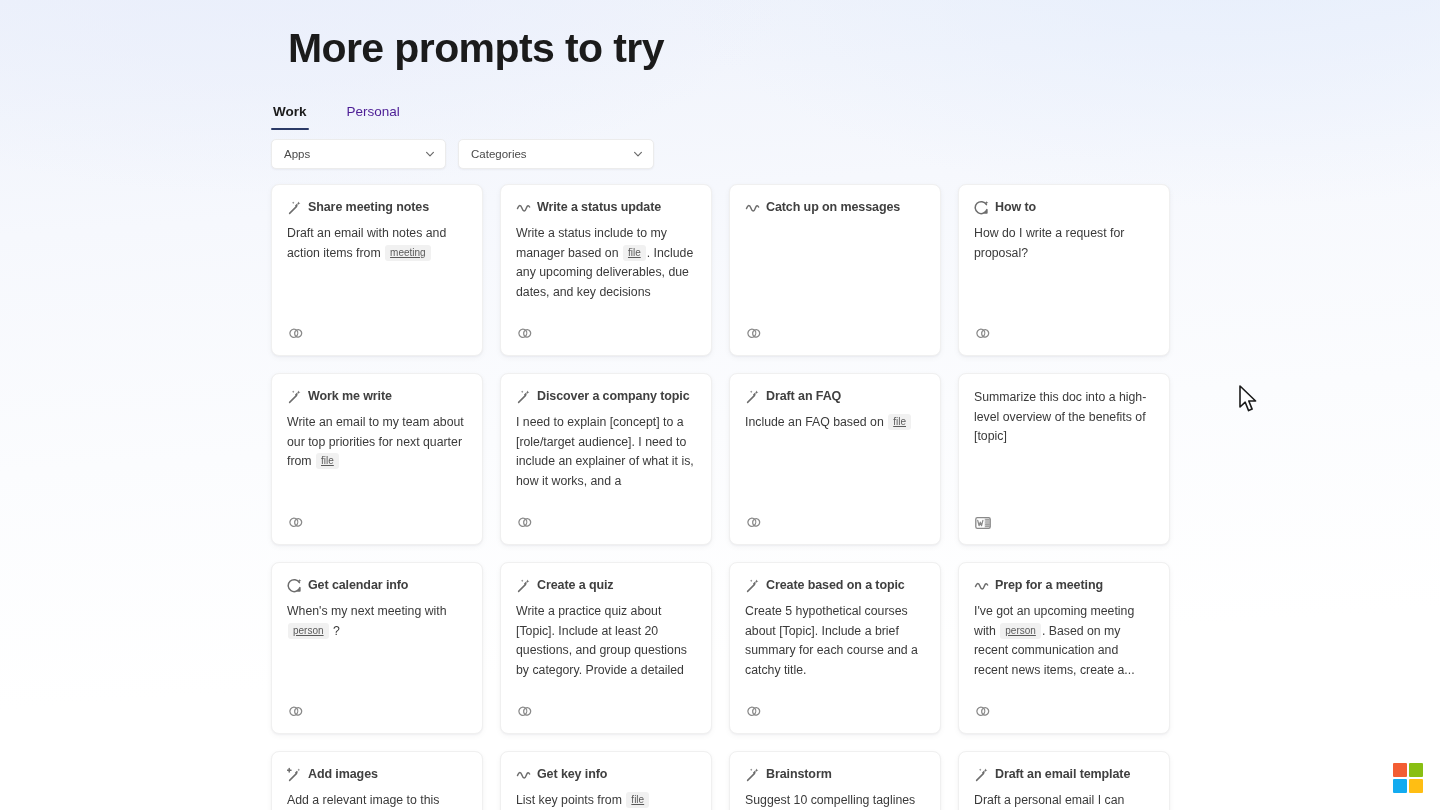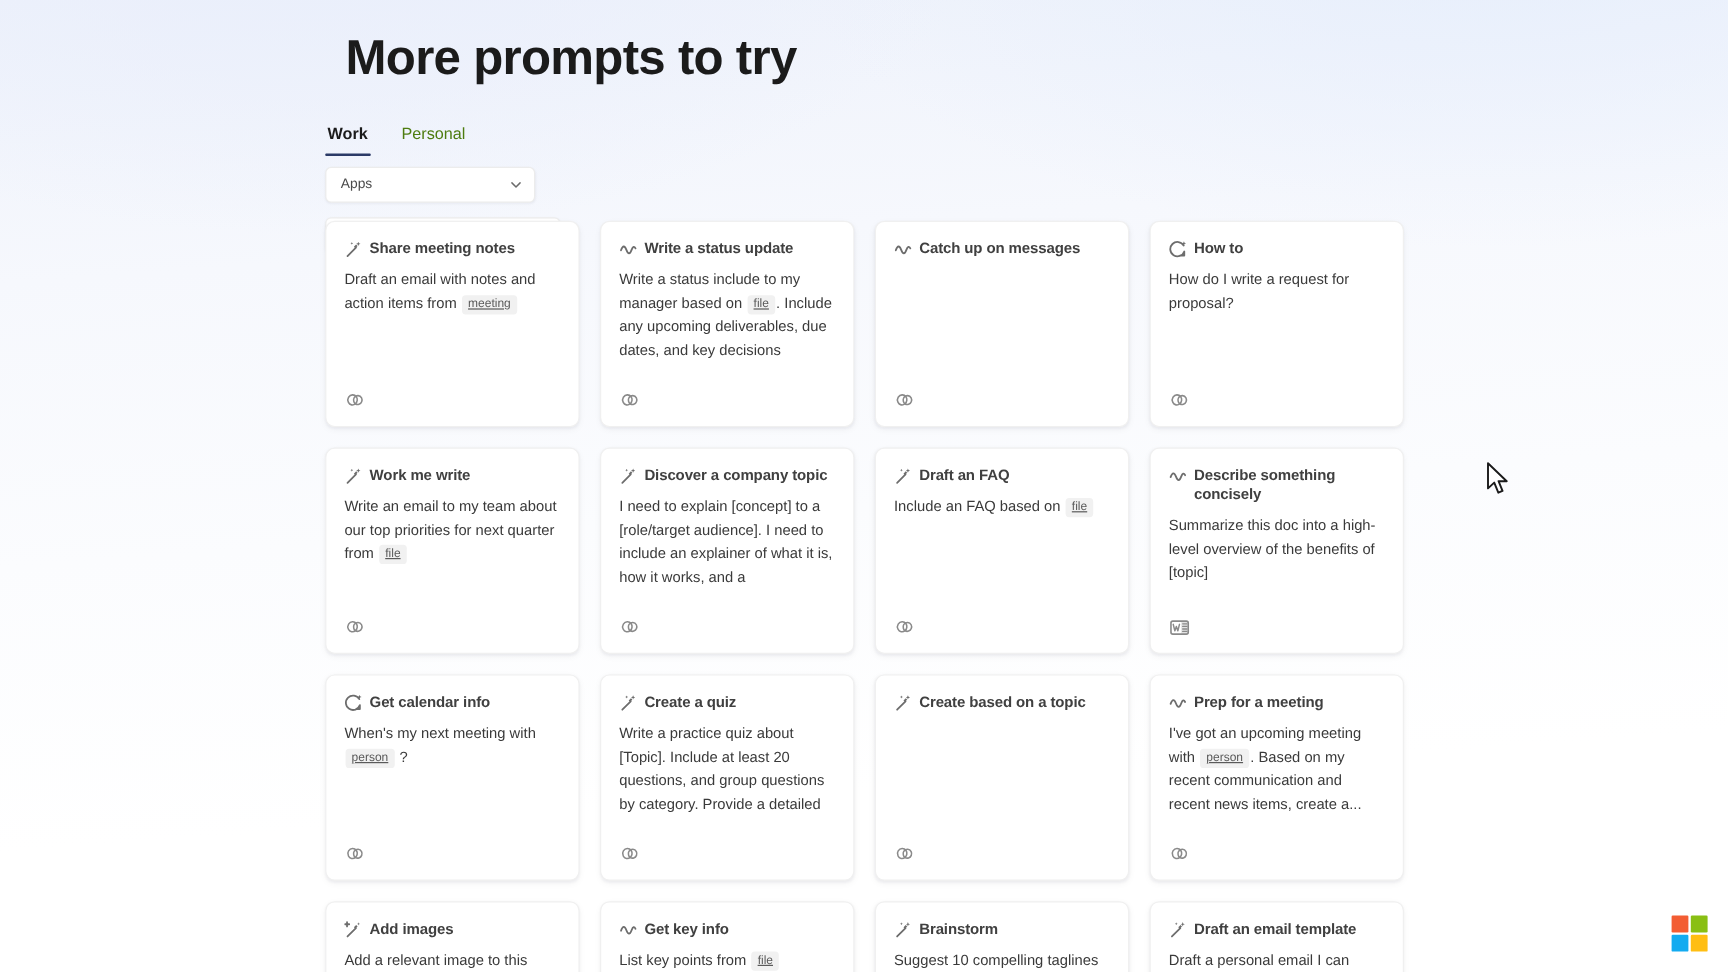--- a/index.html
+++ b/index.html
@@ -37,28 +37,28 @@
     letter-spacing: -0.6px;
     color: #1b1b1b;
   }
 
   .tabs {
     position: absolute;
     left: 271px;
     top: 103px;
     display: flex;
     align-items: flex-start;
-    gap: 24px;
+    gap: 36px;
   }
   .tab {
     position: relative;
     font-size: 13.5px;
     line-height: 18px;
     padding: 0 2px 9px 2px;
-    color: #4d7c0f;
+    color: #4c1d95;
     cursor: pointer;
     white-space: nowrap;
   }
   .tab.active {
     color: #1b1b1b;
     font-weight: 700;
   }
   .tab.active::after {
     content: "";
     position: absolute;
@@ -69,21 +69,20 @@
     border-radius: 2px;
     background: #2b3a67;
   }
 
   .filters {
     position: absolute;
     left: 271px;
     top: 139px;
     display: flex;
     gap: 12px;
-    flex-direction: column;
   }
   .select {
     height: 30px;
     border-radius: 5px;
     background: #ffffff;
     border: 1px solid #ececec;
     box-shadow: 0 1px 2px rgba(16,24,40,0.05);
     display: flex;
     align-items: center;
     justify-content: space-between;
@@ -343,26 +342,20 @@
         </div>
         <div class="card-body"><span>Include an FAQ based on </span><span class="chip">file</span></div>
         <div class="card-foot">
           <svg viewBox="0 0 16 16" class="app-icon">
             <path d="M3.1 5.4 C4.6 3.1 7.4 3 8.9 5.1 C10 6.6 9.6 9 8.2 10.2 C6.5 11.7 3.9 11.2 3 9.2 C2.3 7.7 2.5 6.3 3.1 5.4 Z" fill="none" stroke="#8a8a8a" stroke-width="1.15"></path>
             <path d="M7.3 5.6 C8.8 3.6 11.6 3.7 12.7 5.9 C13.6 7.7 12.7 10 10.8 10.6 C9 11.2 7.2 10.1 6.9 8.3 C6.7 7.3 6.9 6.2 7.3 5.6 Z" fill="none" stroke="#8a8a8a" stroke-width="1.15"></path>
           </svg>
         </div>
       </div>
       <div class="card">
-        <div class="card-head">
-          <svg viewBox="0 0 15 15" class="cat-icon">
-            <path d="M1.5 8.6 C3 4.4 4.6 4.4 6 8.2 C7.4 12 9 12 10.4 8 C11.4 5.2 12.6 5 13.6 7" fill="none" stroke="currentColor" stroke-width="1.5" stroke-linecap="round" stroke-linejoin="round"></path>
-          </svg>
-          <div class="card-title">Describe something concisely</div>
-        </div>
         <div class="card-body"><span>Summarize this doc into a high-level overview of the benefits of [topic]</span></div>
         <div class="card-foot">
           <svg viewBox="0 0 16 16" class="app-icon">
             <rect x="1.6" y="3.2" width="12.8" height="9.6" rx="1.4" fill="none" stroke="#8a8a8a" stroke-width="1.2"></rect>
             <rect x="9.2" y="3.2" width="5.2" height="9.6" rx="1.4" fill="#8a8a8a" opacity=".25"></rect>
             <path d="M10.3 5.2 h3.1 M10.3 7.1 h3.1 M10.3 9 h3.1 M10.3 10.8 h3.1" stroke="#8a8a8a" stroke-width="1" stroke-linecap="round"></path>
             <path d="M3.3 5.6 l1.2 4.8 1.1-3.2 1.1 3.2 1.2-4.8" fill="none" stroke="#8a8a8a" stroke-width="1.1" stroke-linecap="round" stroke-linejoin="round"></path>
           </svg>
         </div>
       </div>
@@ -403,20 +396,21 @@
       <div class="card">
         <div class="card-head">
           <svg viewBox="0 0 15 15" class="cat-icon">
             <path d="M2.6 13.4 L9.6 6.4" fill="none" stroke="currentColor" stroke-width="1.5" stroke-linecap="round" stroke-linejoin="round"></path>
             <path d="M9.1 6.9 L11 5 l-1.2-1.2 -1.9 1.9z" fill="currentColor"></path>
             <path d="M11.6 1.4 l.5 1.3 1.3 .5 -1.3 .5 -.5 1.3 -.5-1.3 -1.3-.5 1.3-.5z" fill="currentColor"></path>
             <path d="M6.2 1.6 l.33 .9 .9 .33 -.9 .33 -.33 .9 -.33-.9 -.9-.33 .9-.33z" fill="currentColor"></path>
           </svg>
           <div class="card-title">Create based on a topic</div>
         </div>
+        <div class="card-body"><span>Create 5 hypothetical courses about [Topic]. Include a brief summary for each course and a catchy title.</span></div>
         <div class="card-foot">
           <svg viewBox="0 0 16 16" class="app-icon">
             <path d="M3.1 5.4 C4.6 3.1 7.4 3 8.9 5.1 C10 6.6 9.6 9 8.2 10.2 C6.5 11.7 3.9 11.2 3 9.2 C2.3 7.7 2.5 6.3 3.1 5.4 Z" fill="none" stroke="#8a8a8a" stroke-width="1.15"></path>
             <path d="M7.3 5.6 C8.8 3.6 11.6 3.7 12.7 5.9 C13.6 7.7 12.7 10 10.8 10.6 C9 11.2 7.2 10.1 6.9 8.3 C6.7 7.3 6.9 6.2 7.3 5.6 Z" fill="none" stroke="#8a8a8a" stroke-width="1.15"></path>
           </svg>
         </div>
       </div>
       <div class="card">
         <div class="card-head">
           <svg viewBox="0 0 15 15" class="cat-icon">

